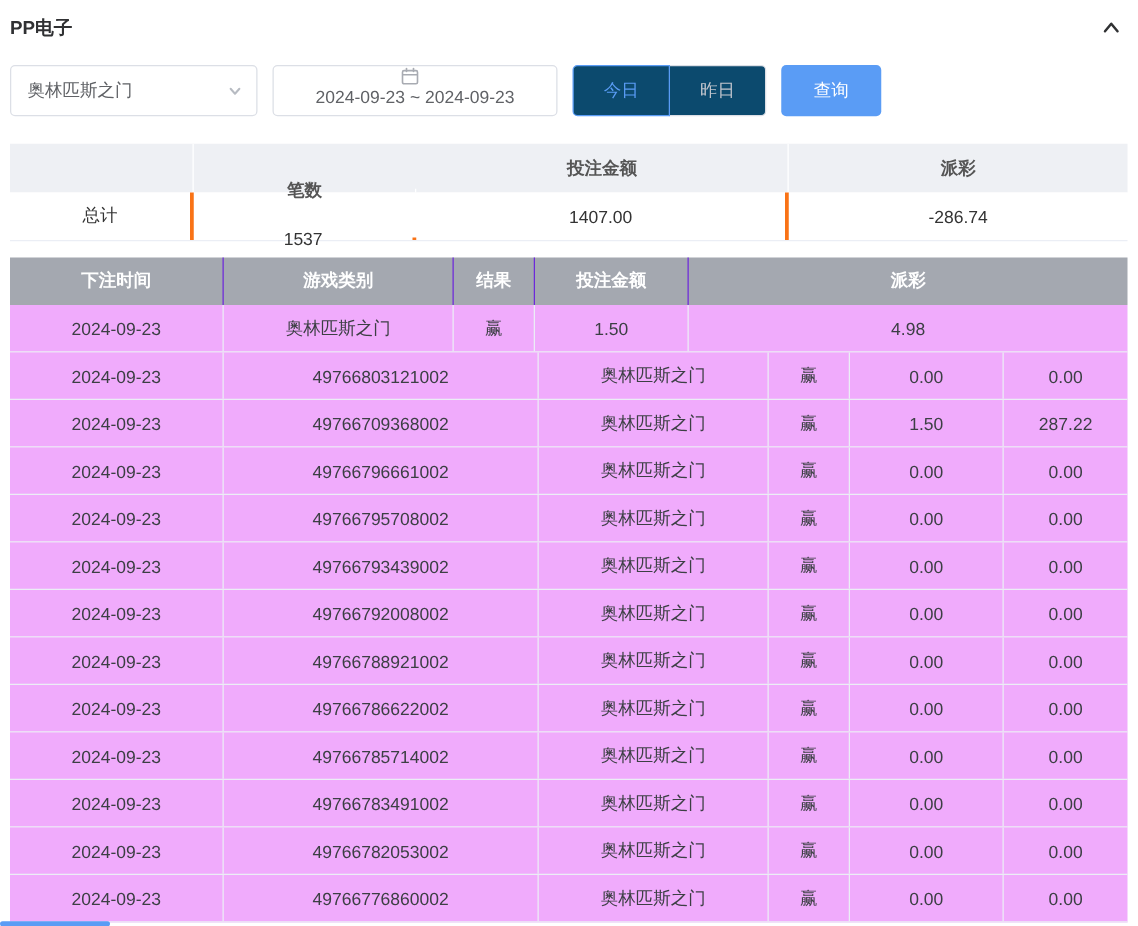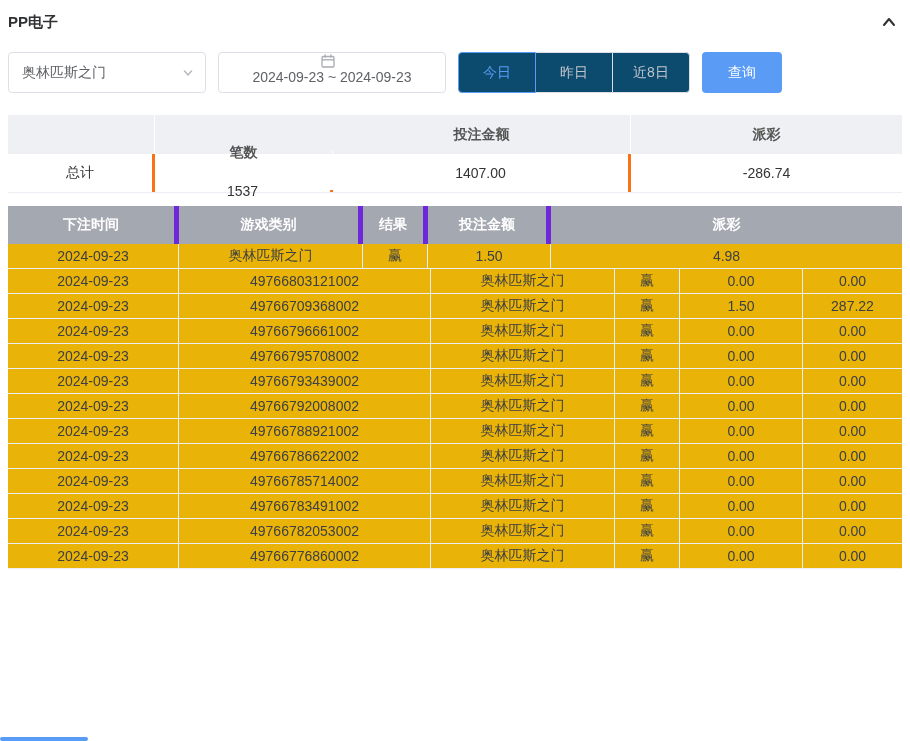--- a/index.html
+++ b/index.html
@@ -131,27 +131,27 @@
   
   .main-table { margin-top: 13px; font-size: 14px; }
   .t-header {
     display: flex;
     height: 38px;
     background: #a4a8b0;
   }
   .t-header .t-cell {
     color: #fff;
     font-weight: bold;
-    border-right: 5px solid #6d28d9;
+    border-right: 1px solid #6d28d9;
   }
   .t-header .t-cell:last-child { border-right: none; }
   .t-row {
     display: flex;
-    height: 25px;
-    background: #eab308;
+    height: 38px;
+    background: #f0abfc;
     border-bottom: 1px solid #ebeef5;
   }
   .t-row .t-cell {
     color: #3c3f44;
     border-right: 1px solid #ebeef5;
   }
   .t-row .t-cell:last-child { border-right: none; }
   .t-cell {
     display: flex;
     align-items: center;
@@ -207,21 +207,20 @@
           <line x1="5.2" y1="1.8" x2="5.2" y2="4.2" stroke="#a8abb2" stroke-width="1.3" stroke-linecap="round"></line>
           <line x1="10.8" y1="1.8" x2="10.8" y2="4.2" stroke="#a8abb2" stroke-width="1.3" stroke-linecap="round"></line>
         </svg>
       </span>
       <span>2024-09-23 ~ 2024-09-23</span>
     </div>
 
     <div class="btn-group">
       <button class="quick-btn active">今日</button>
       <button class="quick-btn">昨日</button>
-      <button class="quick-btn">近8日</button>
     </div>
 
     <button class="query-btn">查询</button>
   </div>
 
   <div class="summary">
     <div class="s-row s-header">
       <div class="s-cell s-c0"></div>
       <div class="s-cell s-c1">笔数</div>
       <div class="s-cell s-c2">投注金额</div>

